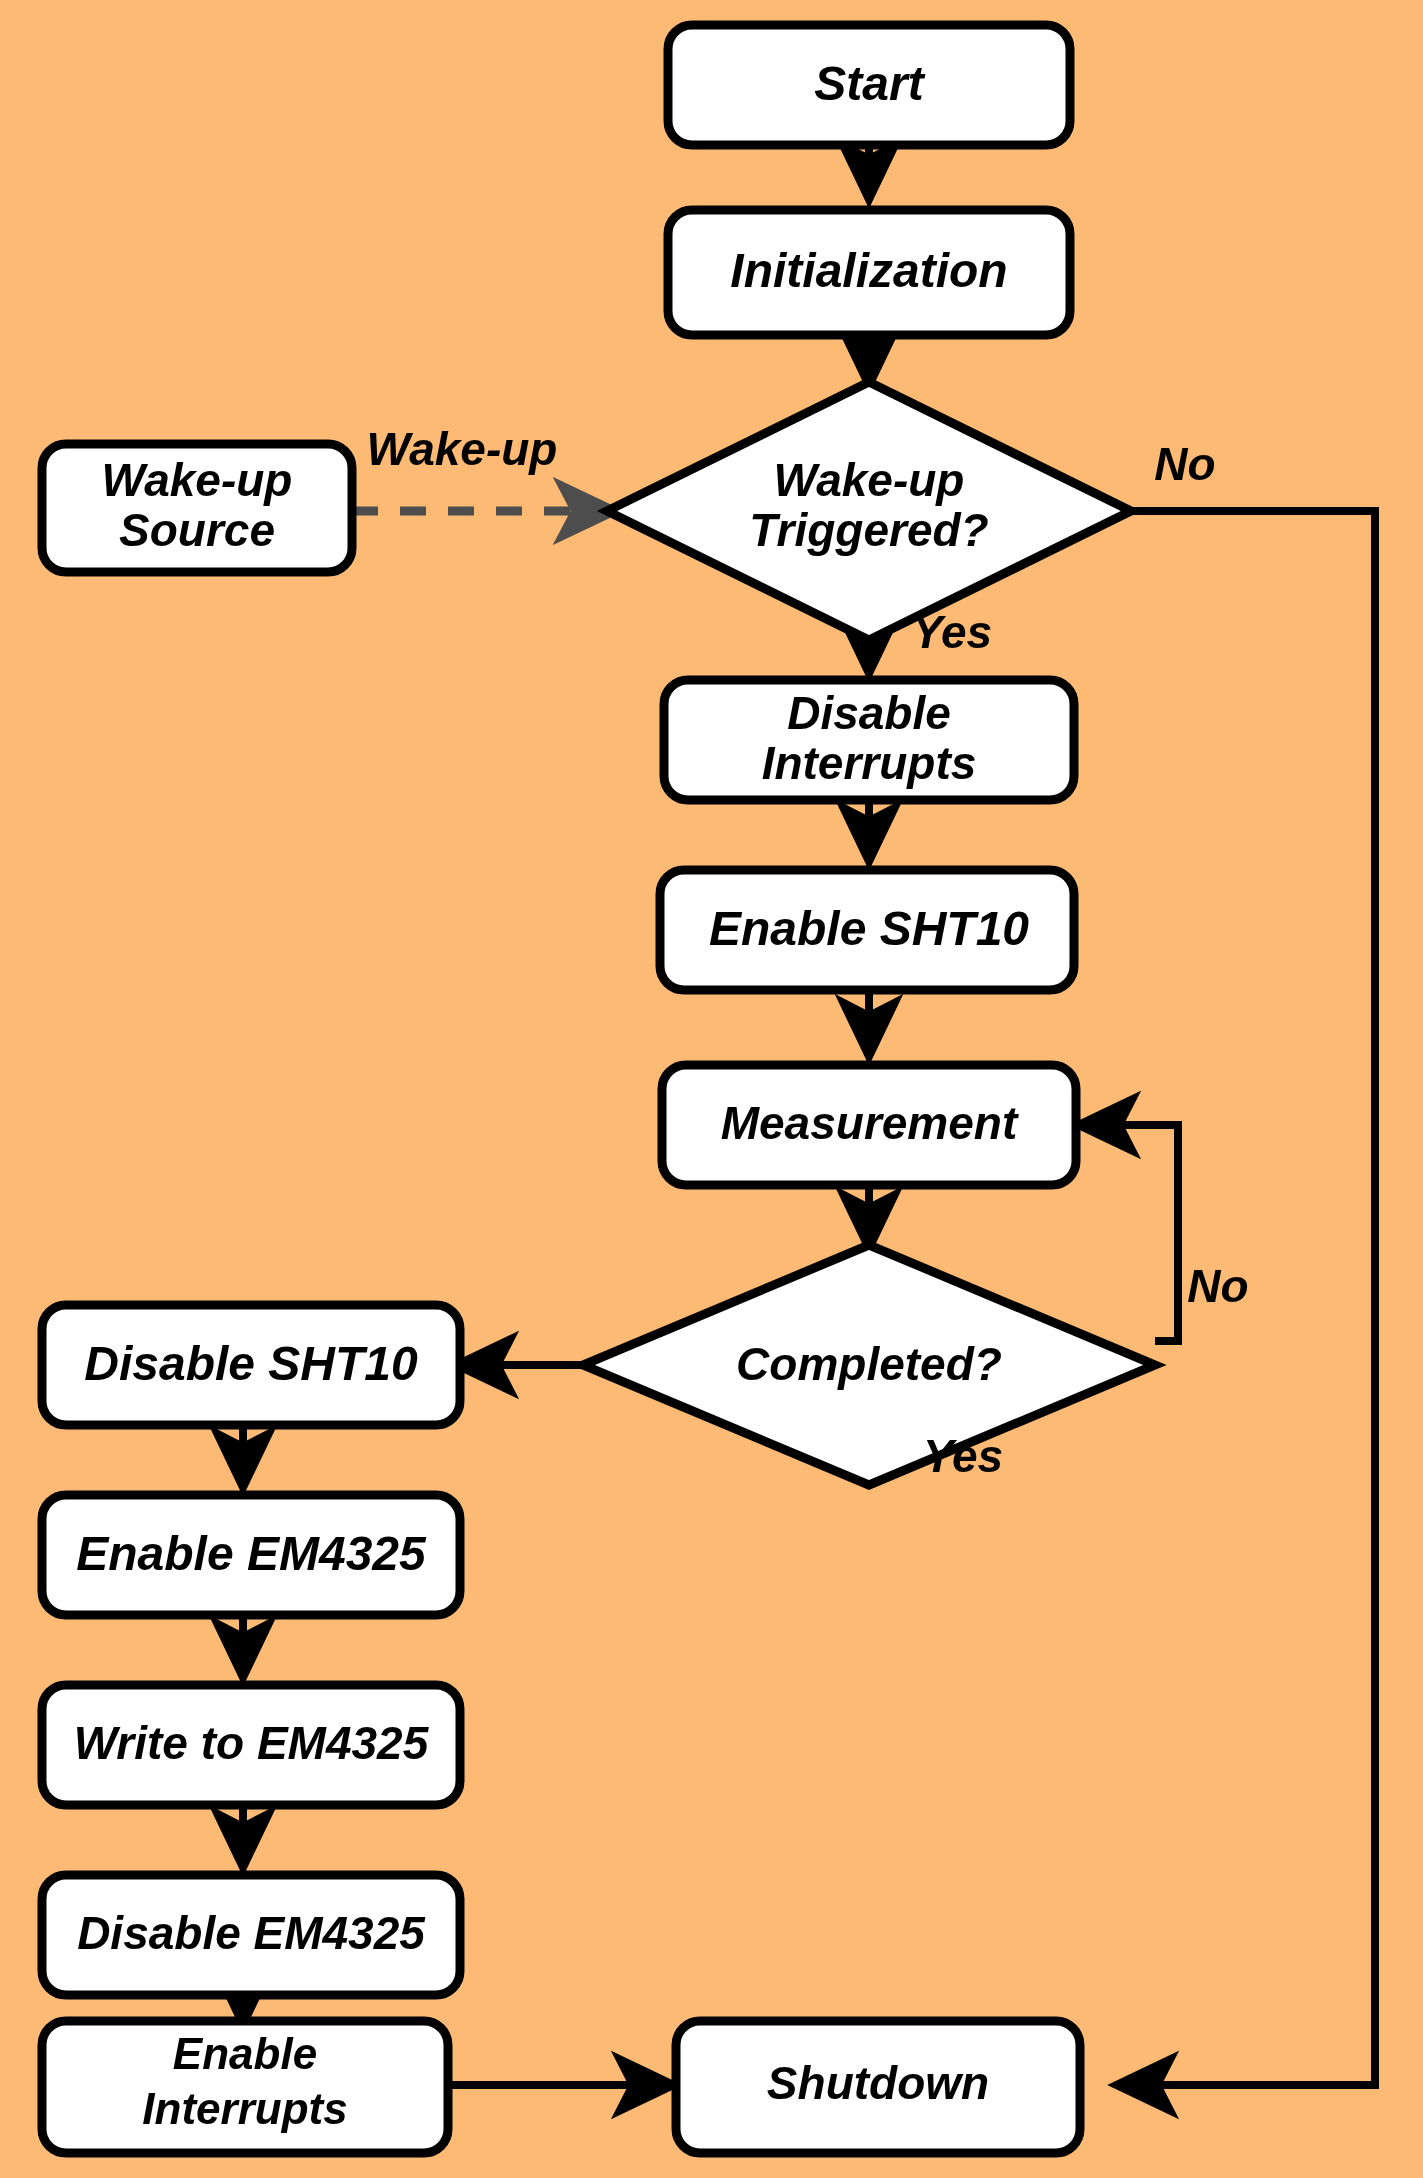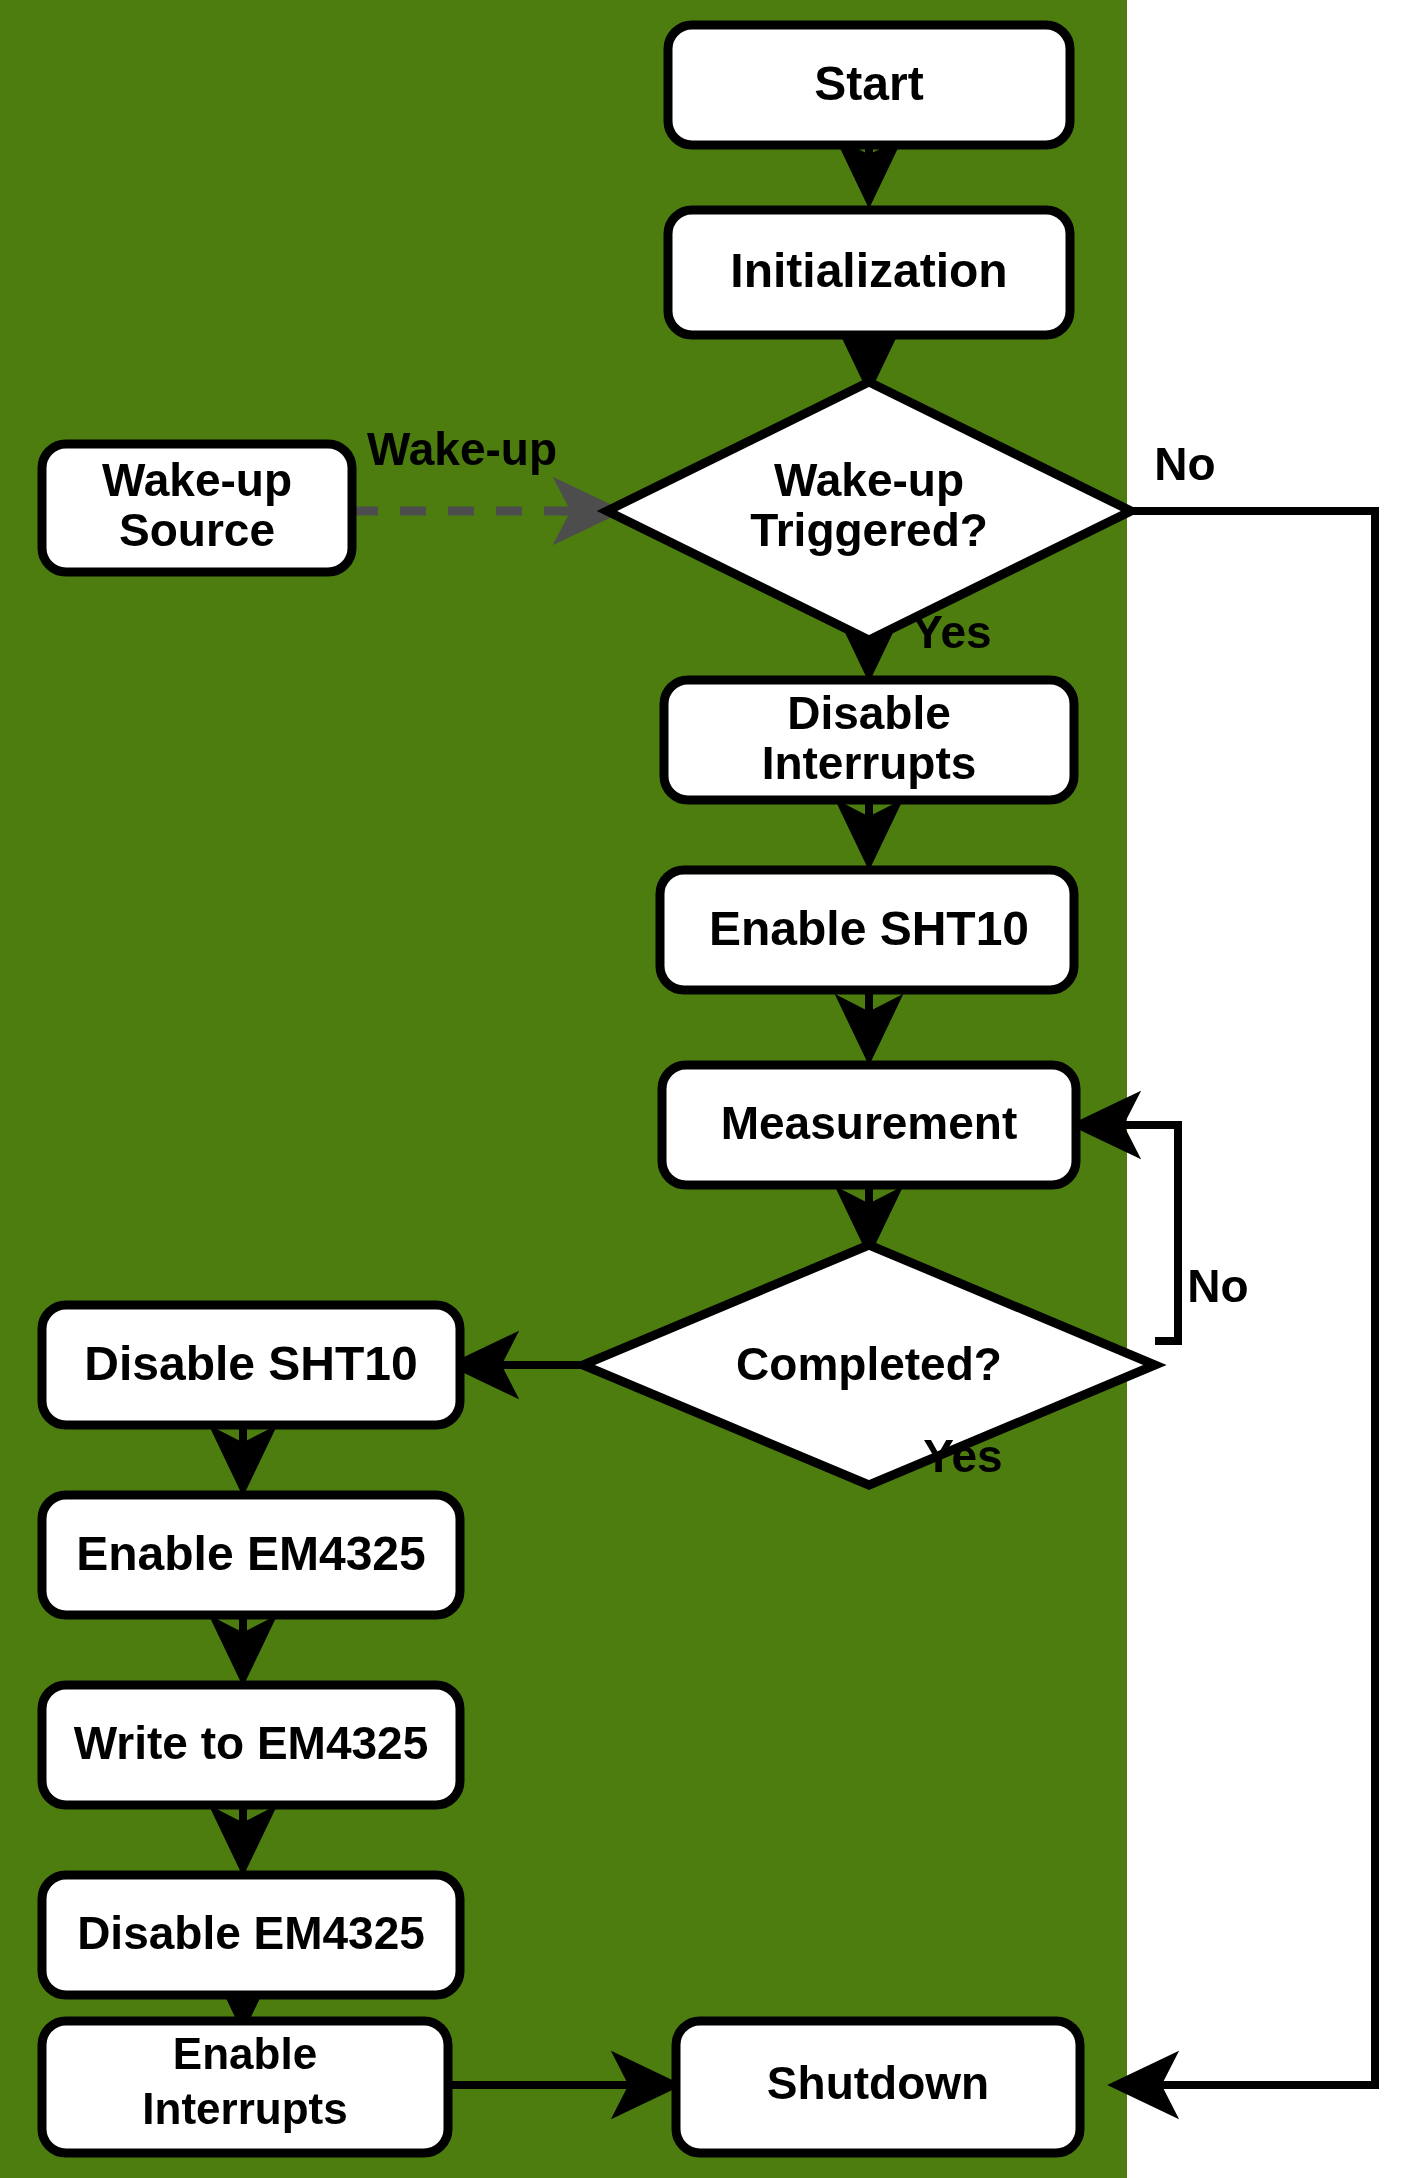--- a/index.html
+++ b/index.html
@@ -1,18 +1,18 @@
 <!DOCTYPE html>
 <html><head>
 <meta charset="utf-8">
 <style>
   html,body{margin:0;padding:0;background:#ffffff;}
   body{width:1423px;height:2178px;overflow:hidden;
        font-family:"Liberation Sans","DejaVu Sans",sans-serif;}
-  #stage{position:relative;width:1127px;height:2178px;background:#4d7c0f;}
+  #stage{position:relative;width:1423px;height:2178px;background:#fdba74;font-style:italic;}
   svg#chart{position:absolute;left:0;top:0;width:1423px;height:2178px;}
   .node-rect{fill:#ffffff;stroke:#000000;stroke-width:9;}
   .node-diamond{fill:#ffffff;stroke:#000000;stroke-width:9;}
   .edge{fill:none;stroke:#000000;stroke-width:8;stroke-linecap:butt;stroke-linejoin:miter;}
   .edge-dashed{fill:none;stroke:#4d4d4d;stroke-width:9;stroke-dasharray:26 22;stroke-linecap:butt;}
   .nlabel{font-family:"Liberation Sans","DejaVu Sans",sans-serif;
           font-weight:bold;fill:#000;text-anchor:middle;dominant-baseline:middle;}
   .elabel{font-family:"Liberation Sans","DejaVu Sans",sans-serif;
           font-weight:bold;fill:#000;text-anchor:middle;dominant-baseline:middle;}
   .sz-48{font-size:48px;}

